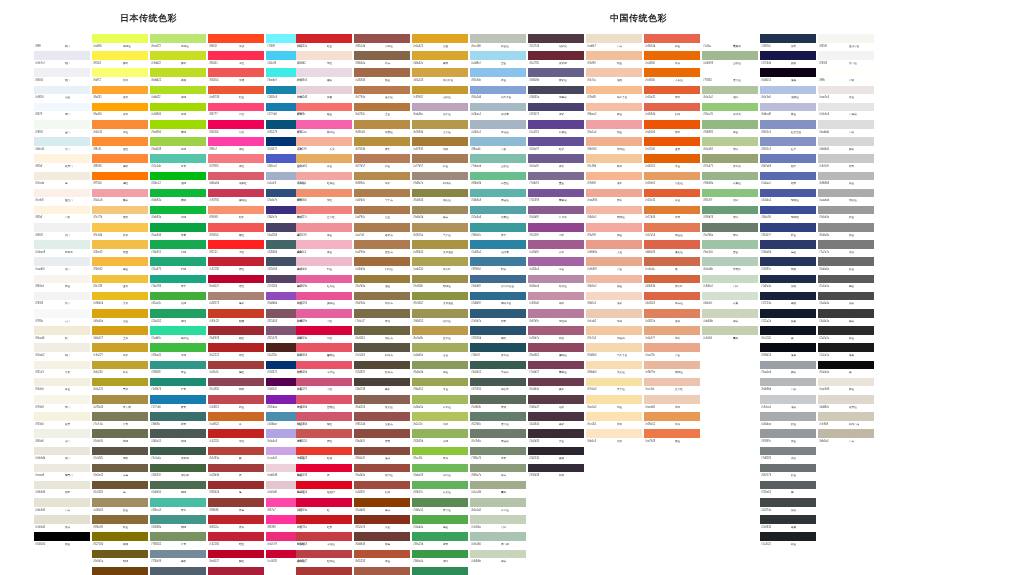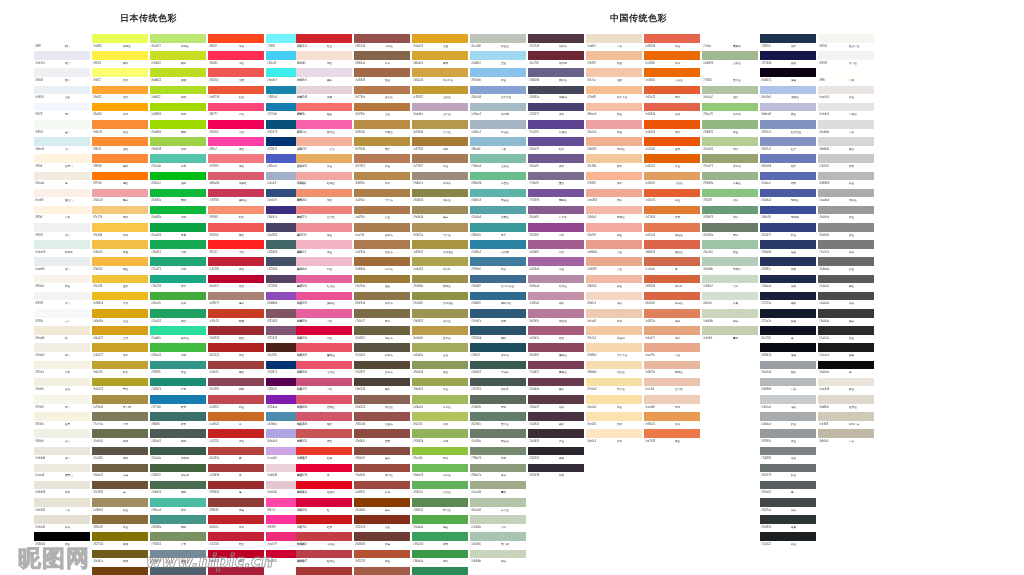--- a/index.html
+++ b/index.html
@@ -3134,19 +3134,15 @@
         <div class="entry">
           <div class="chip" style="background: rgb(191, 184, 164);"></div>
           <div class="labrow">
             <span class="hex">#bfb8a4</span>
             <span class="cname">白茶</span>
           </div>
         </div>
       </div>
     </div>
 
-  <div id="watermark">
-    <div id="wm-logo">昵图网</div>
-    <div id="wm-url">www.nipic.cn</div>
-  </div>
 
 
 </div>
 
 </body></html>

